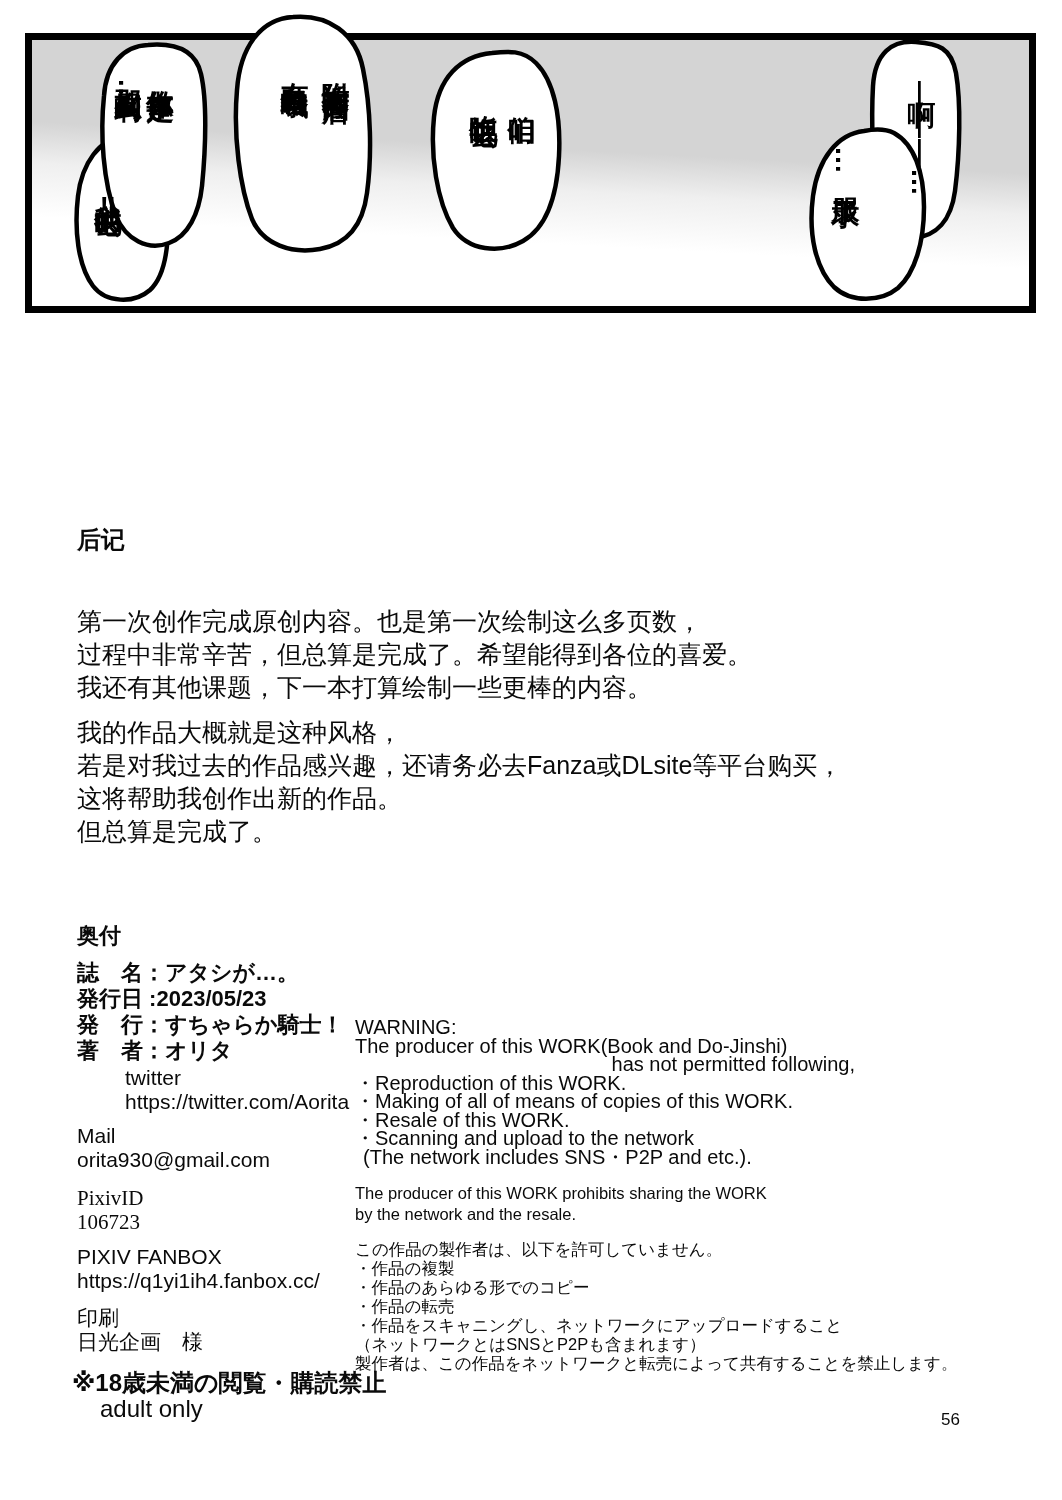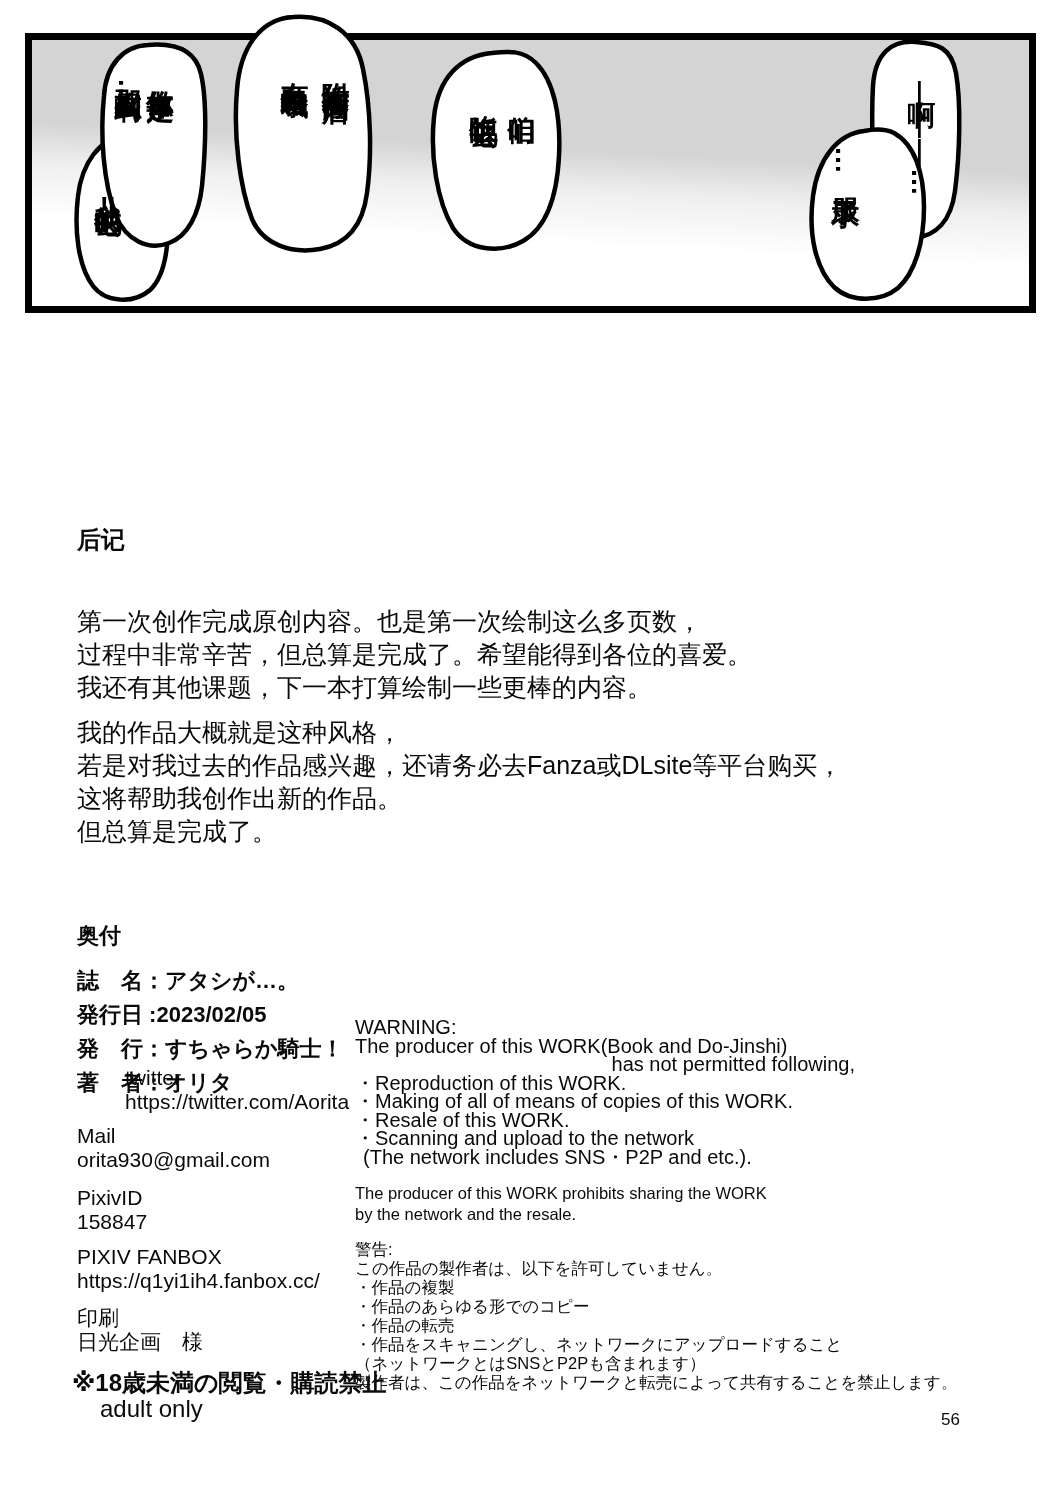--- a/index.html
+++ b/index.html
@@ -34,26 +34,26 @@
   
   .afterword-heading { position:absolute; left:77px; top:524px; font-size:24px; font-weight:600;text-align:center; }
   .para { position:absolute; left:77px; font-size:25px; font-weight:500; line-height:33px; }
   .para .line { white-space:pre; }
   .para1 { top:605px; }
   .para2 { top:716px; }
 
   
   .colophon-heading { position:absolute; left:77px; top:921px; font-size:22px; font-weight:600; }
   .info-block { position:absolute; left:77px; top:960px; font-size:22px; font-weight:700; line-height:26px; }
-  .info-block .line { white-space:pre;margin-top:8px; }
+  .info-block .line { white-space:pre; }
   .contact { position:absolute; left:77px; font-size:21px; line-height:24px; }
   .contact .line { white-space:pre; }
   .c-twitter { top:1066px;margin-left:48px; }
   .c-mail   { top:1124px; }
-  .c-pixiv  { top:1186px; }
+  .c-pixiv  { top:1186px;font-family:Liberation Serif, serif; }
   .c-fanbox { top:1245px; }
   .c-print  { top:1306px; font-weight:500; }
   .age-notice { position:absolute; left:72px; top:1370px; font-size:24px; font-weight:600; line-height:26px; }
   .age-notice .line2 { padding-left:28px; font-weight:500; }
 
   
   .warn-en { position:absolute; left:355px; top:1018px; width:500px; font-size:20px; line-height:18.5px; }
   .warn-en .line { white-space:pre; }
   .warn-en .right { text-align:right; }
   .warn-en .indent { padding-left:8px; }
@@ -100,36 +100,36 @@
   <div class="line">我的作品大概就是这种风格，</div>
   <div class="line">若是对我过去的作品感兴趣，还请务必去Fanza或DLsite等平台购买，</div>
   <div class="line">这将帮助我创作出新的作品。</div>
   <div class="line">但总算是完成了。</div>
 </div>
 
 <div class="colophon-heading">奥付</div>
 
 <div class="info-block">
   <div class="line">誌　名：アタシが…。</div>
-  <div class="line">発行日 :2023/02/05</div>
+  <div class="line">発行日 :2023/05/23</div>
   <div class="line">発　行：すちゃらか騎士！</div>
   <div class="line">著　者：オリタ</div>
 </div>
 
 <div class="contact c-twitter">
   <div class="line">twitter</div>
   <div class="line">https://twitter.com/Aorita</div>
 </div>
 <div class="contact c-mail">
   <div class="line">Mail</div>
   <div class="line">orita930@gmail.com</div>
 </div>
 <div class="contact c-pixiv">
   <div class="line">PixivID</div>
-  <div class="line">158847</div>
+  <div class="line">106723</div>
 </div>
 <div class="contact c-fanbox">
   <div class="line">PIXIV FANBOX</div>
   <div class="line">https://q1yi1ih4.fanbox.cc/</div>
 </div>
 <div class="contact c-print">
   <div class="line">印刷</div>
   <div class="line">日光企画　様</div>
 </div>
 
@@ -148,21 +148,20 @@
   <div class="line">・Scanning and upload to the network</div>
   <div class="line indent">(The network includes SNS・P2P and etc.).</div>
 </div>
 
 <div class="warn-en2">
   <div class="line">The producer of this WORK prohibits sharing the WORK</div>
   <div class="line right">by the network and the resale.</div>
 </div>
 
 <div class="warn-ja">
-  <div class="line">警告:</div>
   <div class="line">この作品の製作者は、以下を許可していません。</div>
   <div class="line">・作品の複製</div>
   <div class="line">・作品のあらゆる形でのコピー</div>
   <div class="line">・作品の転売</div>
   <div class="line">・作品をスキャニングし、ネットワークにアップロードすること</div>
   <div class="line">（ネットワークとはSNSとP2Pも含まれます）</div>
   <div class="line">製作者は、この作品をネットワークと転売によって共有することを禁止します。</div>
 </div>
 
 <div class="page-number">56</div>

